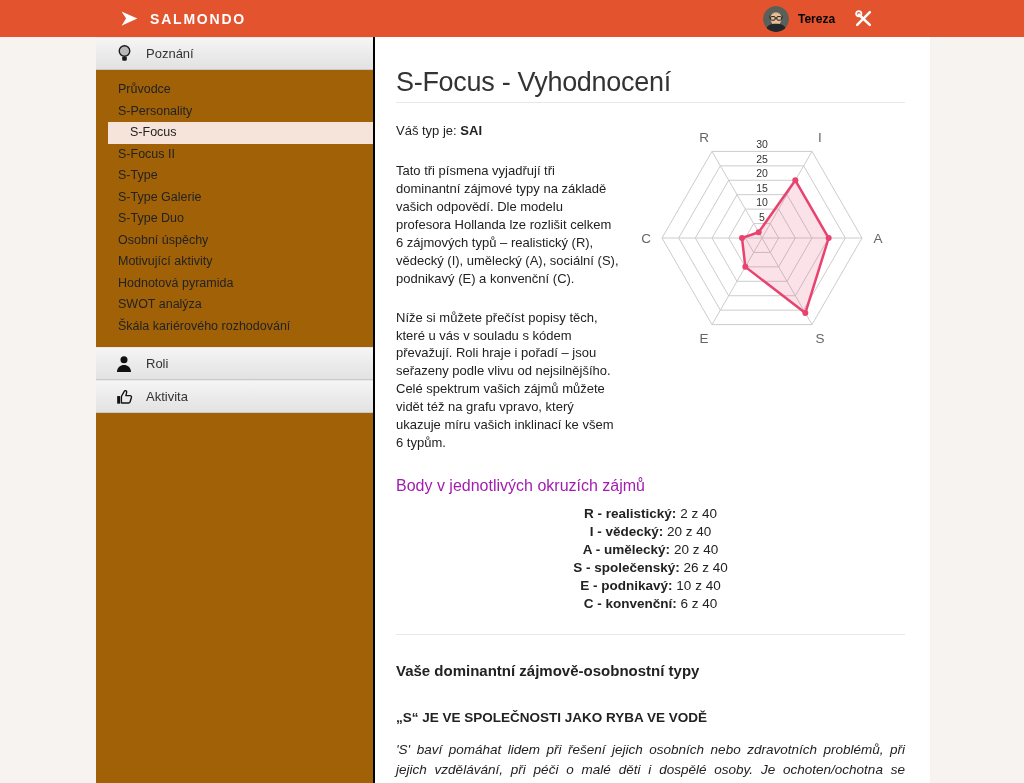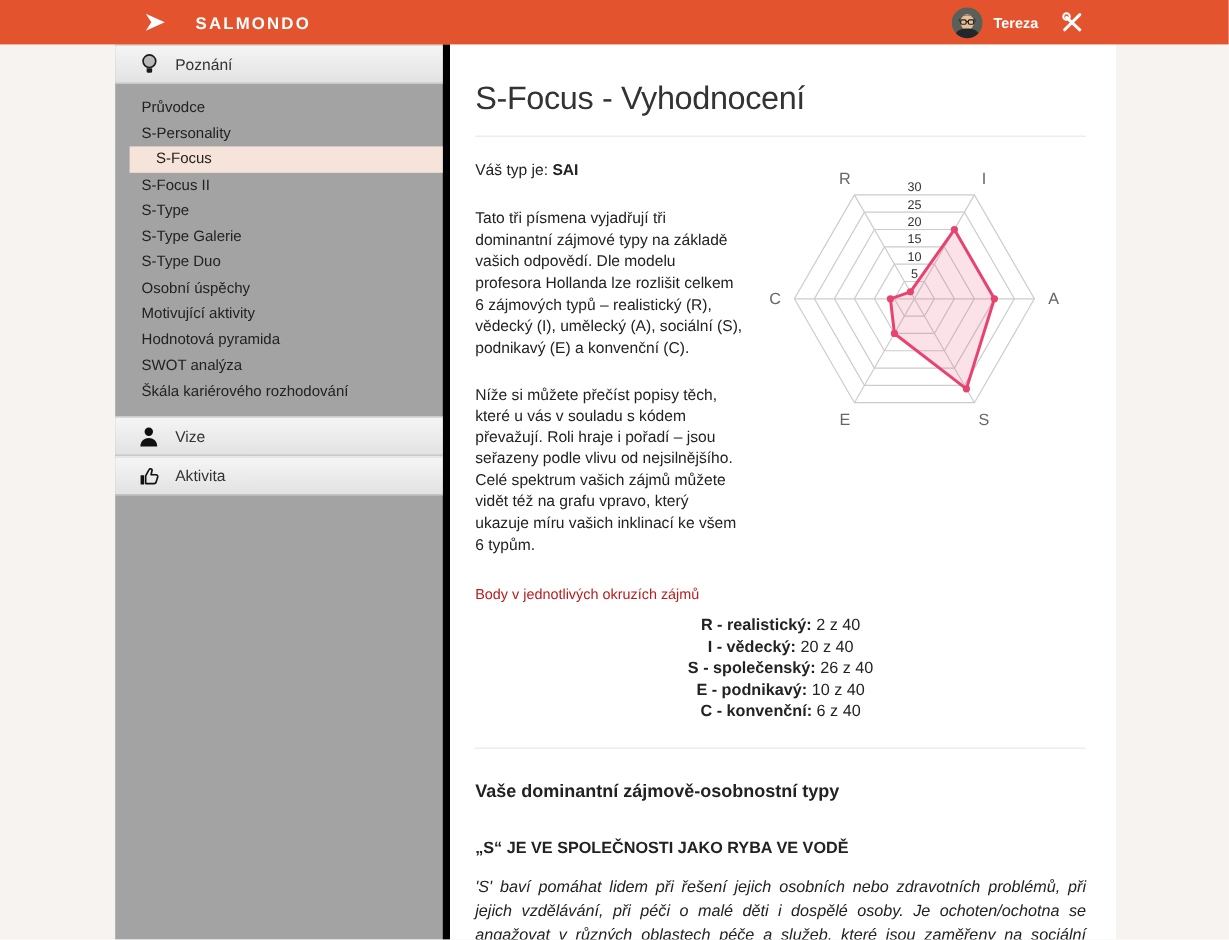--- a/index.html
+++ b/index.html
@@ -9,62 +9,62 @@
     background:#f6f3f0; color:#222;
     font-family:"Liberation Sans","DejaVu Sans",sans-serif;
   }
 
   
   .app-header {
     position:absolute; top:0; left:0; width:1024px; height:37px;
     background:var(--accent,#e2532e); z-index:20;
     display:flex; align-items:center;
   }
-  .brand { margin-left:119px; display:flex; align-items:center; gap:24px;
+  .brand { margin-left:119px; display:flex; align-items:center; gap:11px;
     color:#fff; font-weight:bold; font-size:14px; letter-spacing:1.8px; cursor:pointer; }
-  .header-right { position:absolute; left:793px; top:0; height:37px;
-    display:flex; align-items:center; gap:11px; color:#ffffff; }
+  .header-right { position:absolute; left:763px; top:0; height:37px;
+    display:flex; align-items:center; gap:11px; color:#000000; }
   .avatar { width:26px; height:26px; border-radius:50%; overflow:hidden; display:block; }
   .user { display:flex; align-items:center; gap:9px; cursor:pointer; }
   .user-name { font-size:12px; font-weight:bold; }
   .tools-btn { display:flex; align-items:center; margin-left:8px; cursor:pointer; }
 
   
   .sidebar {
     position:absolute; top:37px; left:96px; width:279px; bottom:0;
-    background:#a3a3a3; border-right:6px solid #000000;
+    background:#a16207; border-right:2px solid #000000;
   }
   .section-header {
     height:33px; display:flex; align-items:center; gap:11px; padding-left:17px;
     background:linear-gradient(#f5f5f5,#e2e2e2);
     border-top:1px solid #e8e8e8; border-bottom:1px solid #c9c9c9;
     font-size:13px; color:#333; cursor:pointer;
   }
   .sec-icon { width:22px; display:flex; justify-content:center; }
   .nav-list { padding:9px 0 10px; }
   .nav-item { padding:4px 10px 4px 22px; font-size:12.5px; line-height:13.5px;
     color:#222; cursor:pointer; white-space:nowrap; }
   .nav-item.active { background:var(--active-bg,#f6e3da);margin-left:12px; }
 
   
   .content {
     position:absolute; top:37px; left:375px; width:555px; bottom:0;
     background:#fff; padding:16px 25px 0 21px;
   }
-  .page-title { font-size:27px; font-weight:400; color:#333; margin:14px 0 15px;
+  .page-title { font-size:27px; font-weight:400; color:#333; margin:14px 0 4px;
     letter-spacing:-0.3px; }
   .rule { border:0; border-top:1px solid #e8e8e8; margin:0; }
   .intro-row { display:flex; margin-top:17px; }
   .intro-left { width:274px; }
   .type-line { font-size:13px; margin:3px 0 24px; }
   .intro-p { font-size:13px; line-height:1.38; margin:0 0 21px; }
   .chart-wrap { margin-left:auto; margin-top:-6px; }
   svg text { font-family:"Liberation Sans","DejaVu Sans",sans-serif; }
 
-  .scores-heading { font-size:12px; font-weight:400; color:#b91c1c; margin:4px 0 10px; }
+  .scores-heading { font-size:16px; font-weight:400; color:#a21caf; margin:4px 0 10px; }
   .score-line { font-size:13.5px; line-height:1.33;text-align:center; }
   .rule2 { border:0; border-top:1px solid #e8e8e8; margin:21px 0 0; }
   .dominant-heading { font-size:15px; font-weight:bold; margin:27px 0 0; }
   .s-subheading { font-size:13.5px; font-weight:bold; margin:31px 0 0; }
   .quote { font-style:italic; font-size:13.5px; line-height:1.48; text-align:justify;
     margin:15px 0 0; }
 </style>
 </head>
 <body>
 
@@ -135,21 +135,21 @@
       <div class="nav-item">Škála kariérového rozhodování</div>
     </nav>
 
   <div class="section-header">
     <span class="sec-icon">
       <svg width="18" height="18" viewBox="0 0 20 20">
         <circle cx="10" cy="5.4" r="3.9" fill="#111"></circle>
         <path d="M2.2 19 C2.2 13.5 6.2 11 10 11 C13.8 11 17.8 13.5 17.8 19 Z" fill="#111"></path>
       </svg>
     </span>
-    <span>Vize</span>
+    <span>Roli</span>
   </div>
 
   <div class="section-header">
     <span class="sec-icon">
       <svg width="19" height="19" viewBox="0 0 22 22">
         <path d="M2.5 10.5 h3.4 V19.3 H2.5 Z" fill="#111"></path>
         <path d="M7.4 18.4 V11 l3.3-6 c.3-.6 1-.9 1.7-.7 .8 .2 1.3 1.1 1.1 1.9 L12.6 10 h4.8 c1.1 0 1.9 1 1.6 2.1 l-1.5 5 c-.3 .9-1.1 1.5-2 1.5 H8.2 Z" fill="none" stroke="#111" stroke-width="1.6" stroke-linejoin="round"></path>
       </svg>
     </span>
     <span>Aktivita</span>
@@ -200,20 +200,21 @@
           <text x="84.00000000000003" y="228.9589468389949" text-anchor="middle" font-size="13.5" fill="#666666">E</text>
           <text x="26" y="128.5" text-anchor="middle" font-size="13.5" fill="#666666">C</text>
         </svg>
     </div>
   </div>
 
   <h3 class="scores-heading">Body v jednotlivých okruzích zájmů</h3>
   <div id="scores">
       <div class="score-line"><b>R - realistický:</b><span> 2 z 40</span></div>
       <div class="score-line"><b>I - vědecký:</b><span> 20 z 40</span></div>
+      <div class="score-line"><b>A - umělecký:</b><span> 20 z 40</span></div>
       <div class="score-line"><b>S - společenský:</b><span> 26 z 40</span></div>
       <div class="score-line"><b>E - podnikavý:</b><span> 10 z 40</span></div>
       <div class="score-line"><b>C - konvenční:</b><span> 6 z 40</span></div>
     </div>
 
   <hr class="rule2">
 
   <h2 class="dominant-heading">Vaše dominantní zájmově-osobnostní typy</h2>
   <h4 class="s-subheading">„S“ JE VE SPOLEČNOSTI JAKO RYBA VE VODĚ</h4>
   <p class="quote">'S' baví pomáhat lidem při řešení jejich osobních nebo zdravotních problémů, při jejich vzdělávání, při péči o malé děti i dospělé osoby. Je ochoten/ochotna se angažovat v různých oblastech péče a služeb, které jsou zaměřeny na sociální problémy a společenské otázky.</p>

